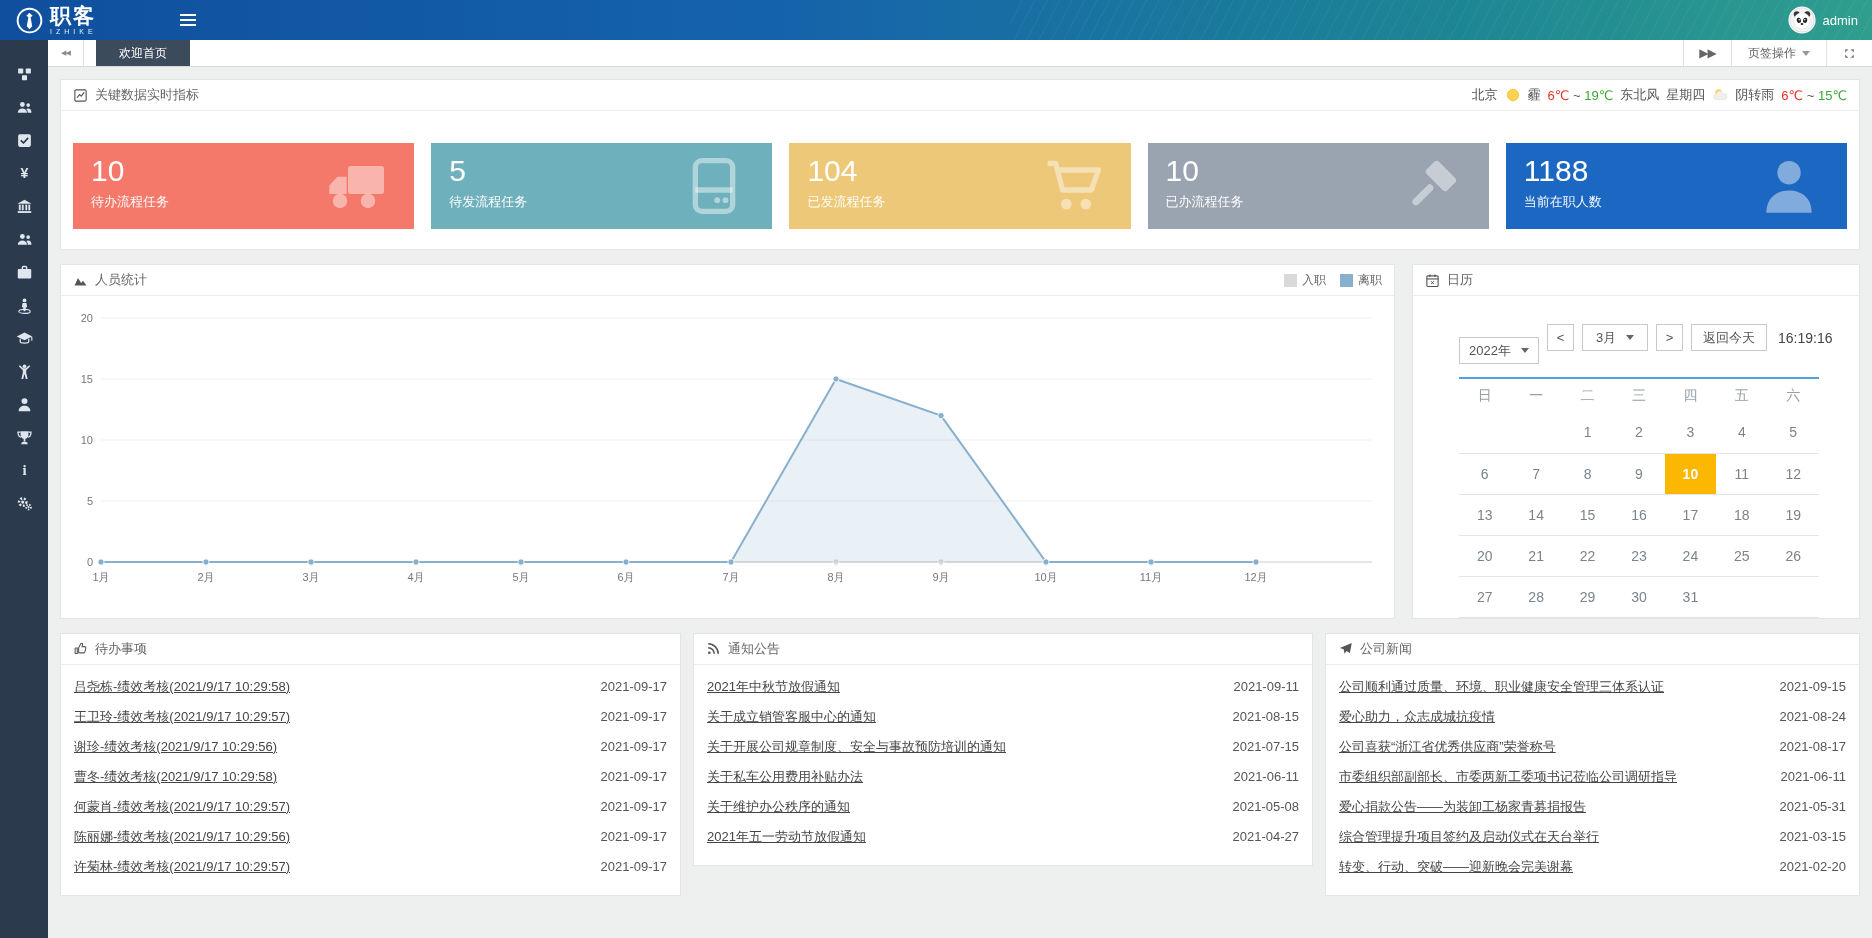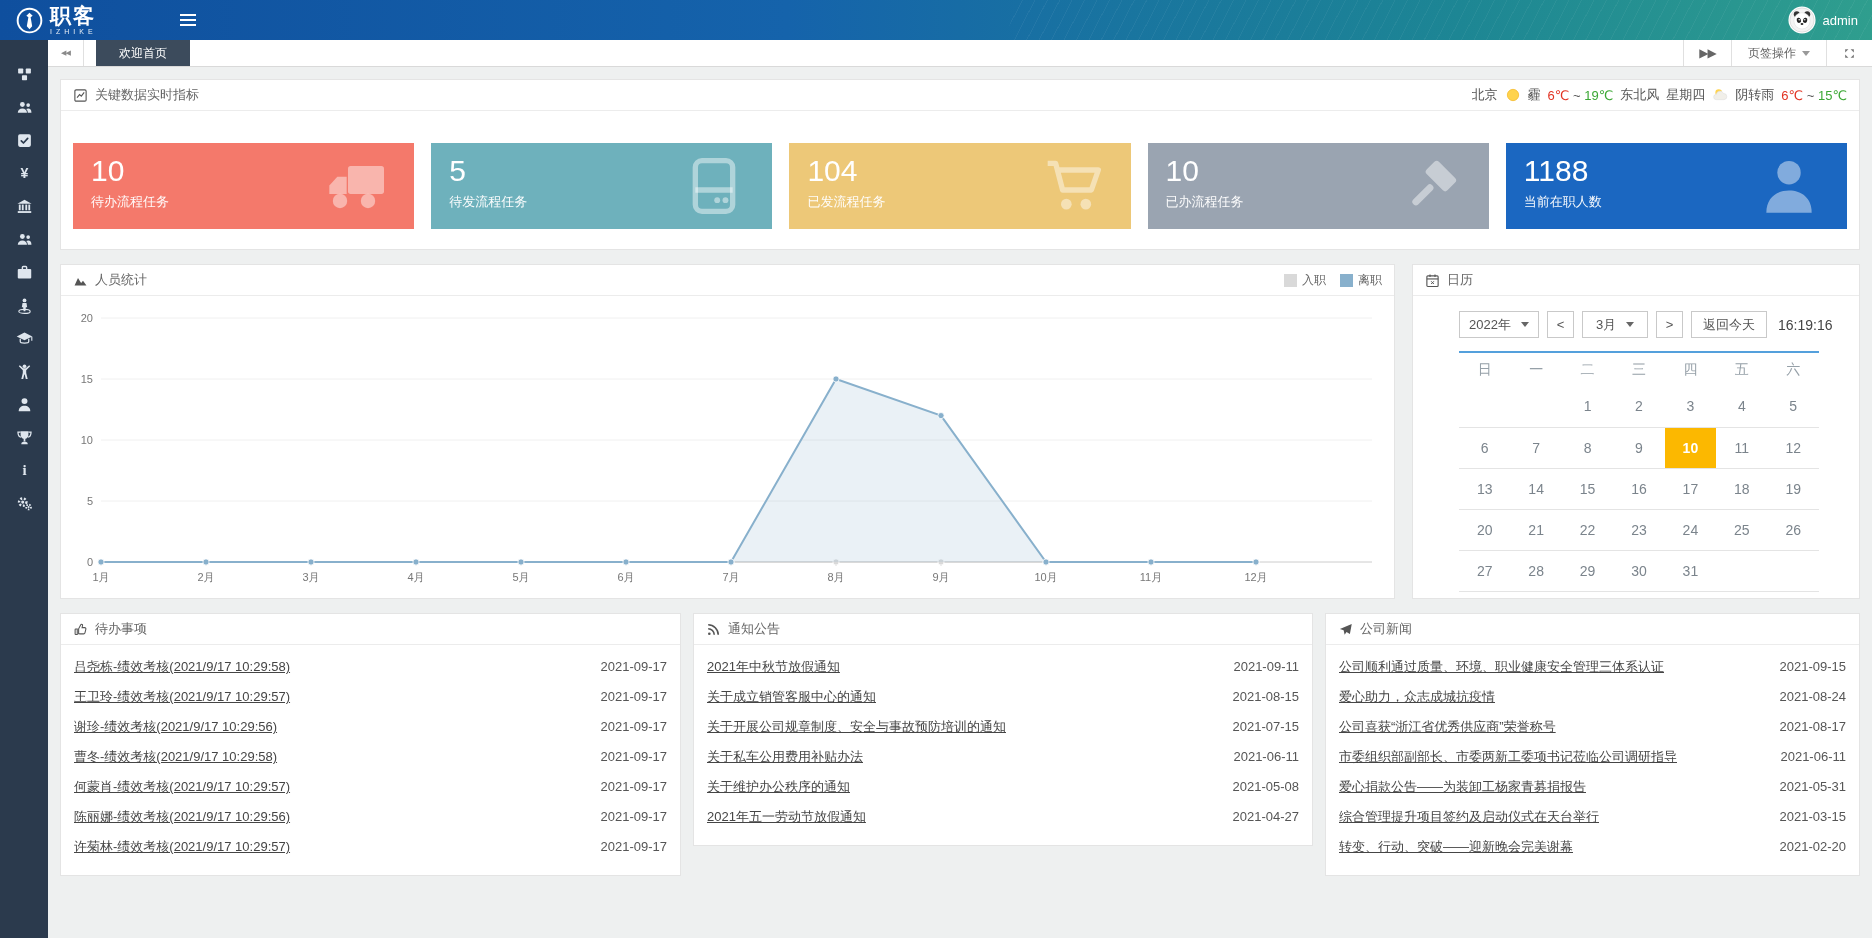--- a/index.html
+++ b/index.html
@@ -516,21 +516,21 @@
         </section>
 
         <section class="panel calendar-panel">
           <div class="panel-h">
             <svg class="ph-icon">
                 <use href="#calendar-icon"></use>
               </svg>
             <span>日历</span>
           </div>
           <div class="cal-controls">
-            <div class="cal-box" style="width:80px;">
+            <div class="cal-box" style="width:80px;margin-top:26px;">
               <span>2022年</span>
                 <span class="caret"></span>
             </div>
             <div class="cal-box" style="width:27px;">&lt;</div>
             <div class="cal-box" style="width:66px;">
               <span>3月</span>
                 <span class="caret"></span>
             </div>
             <div class="cal-box" style="width:27px;">&gt;</div>
             <div class="cal-box" style="width:76px;">返回今天</div>

